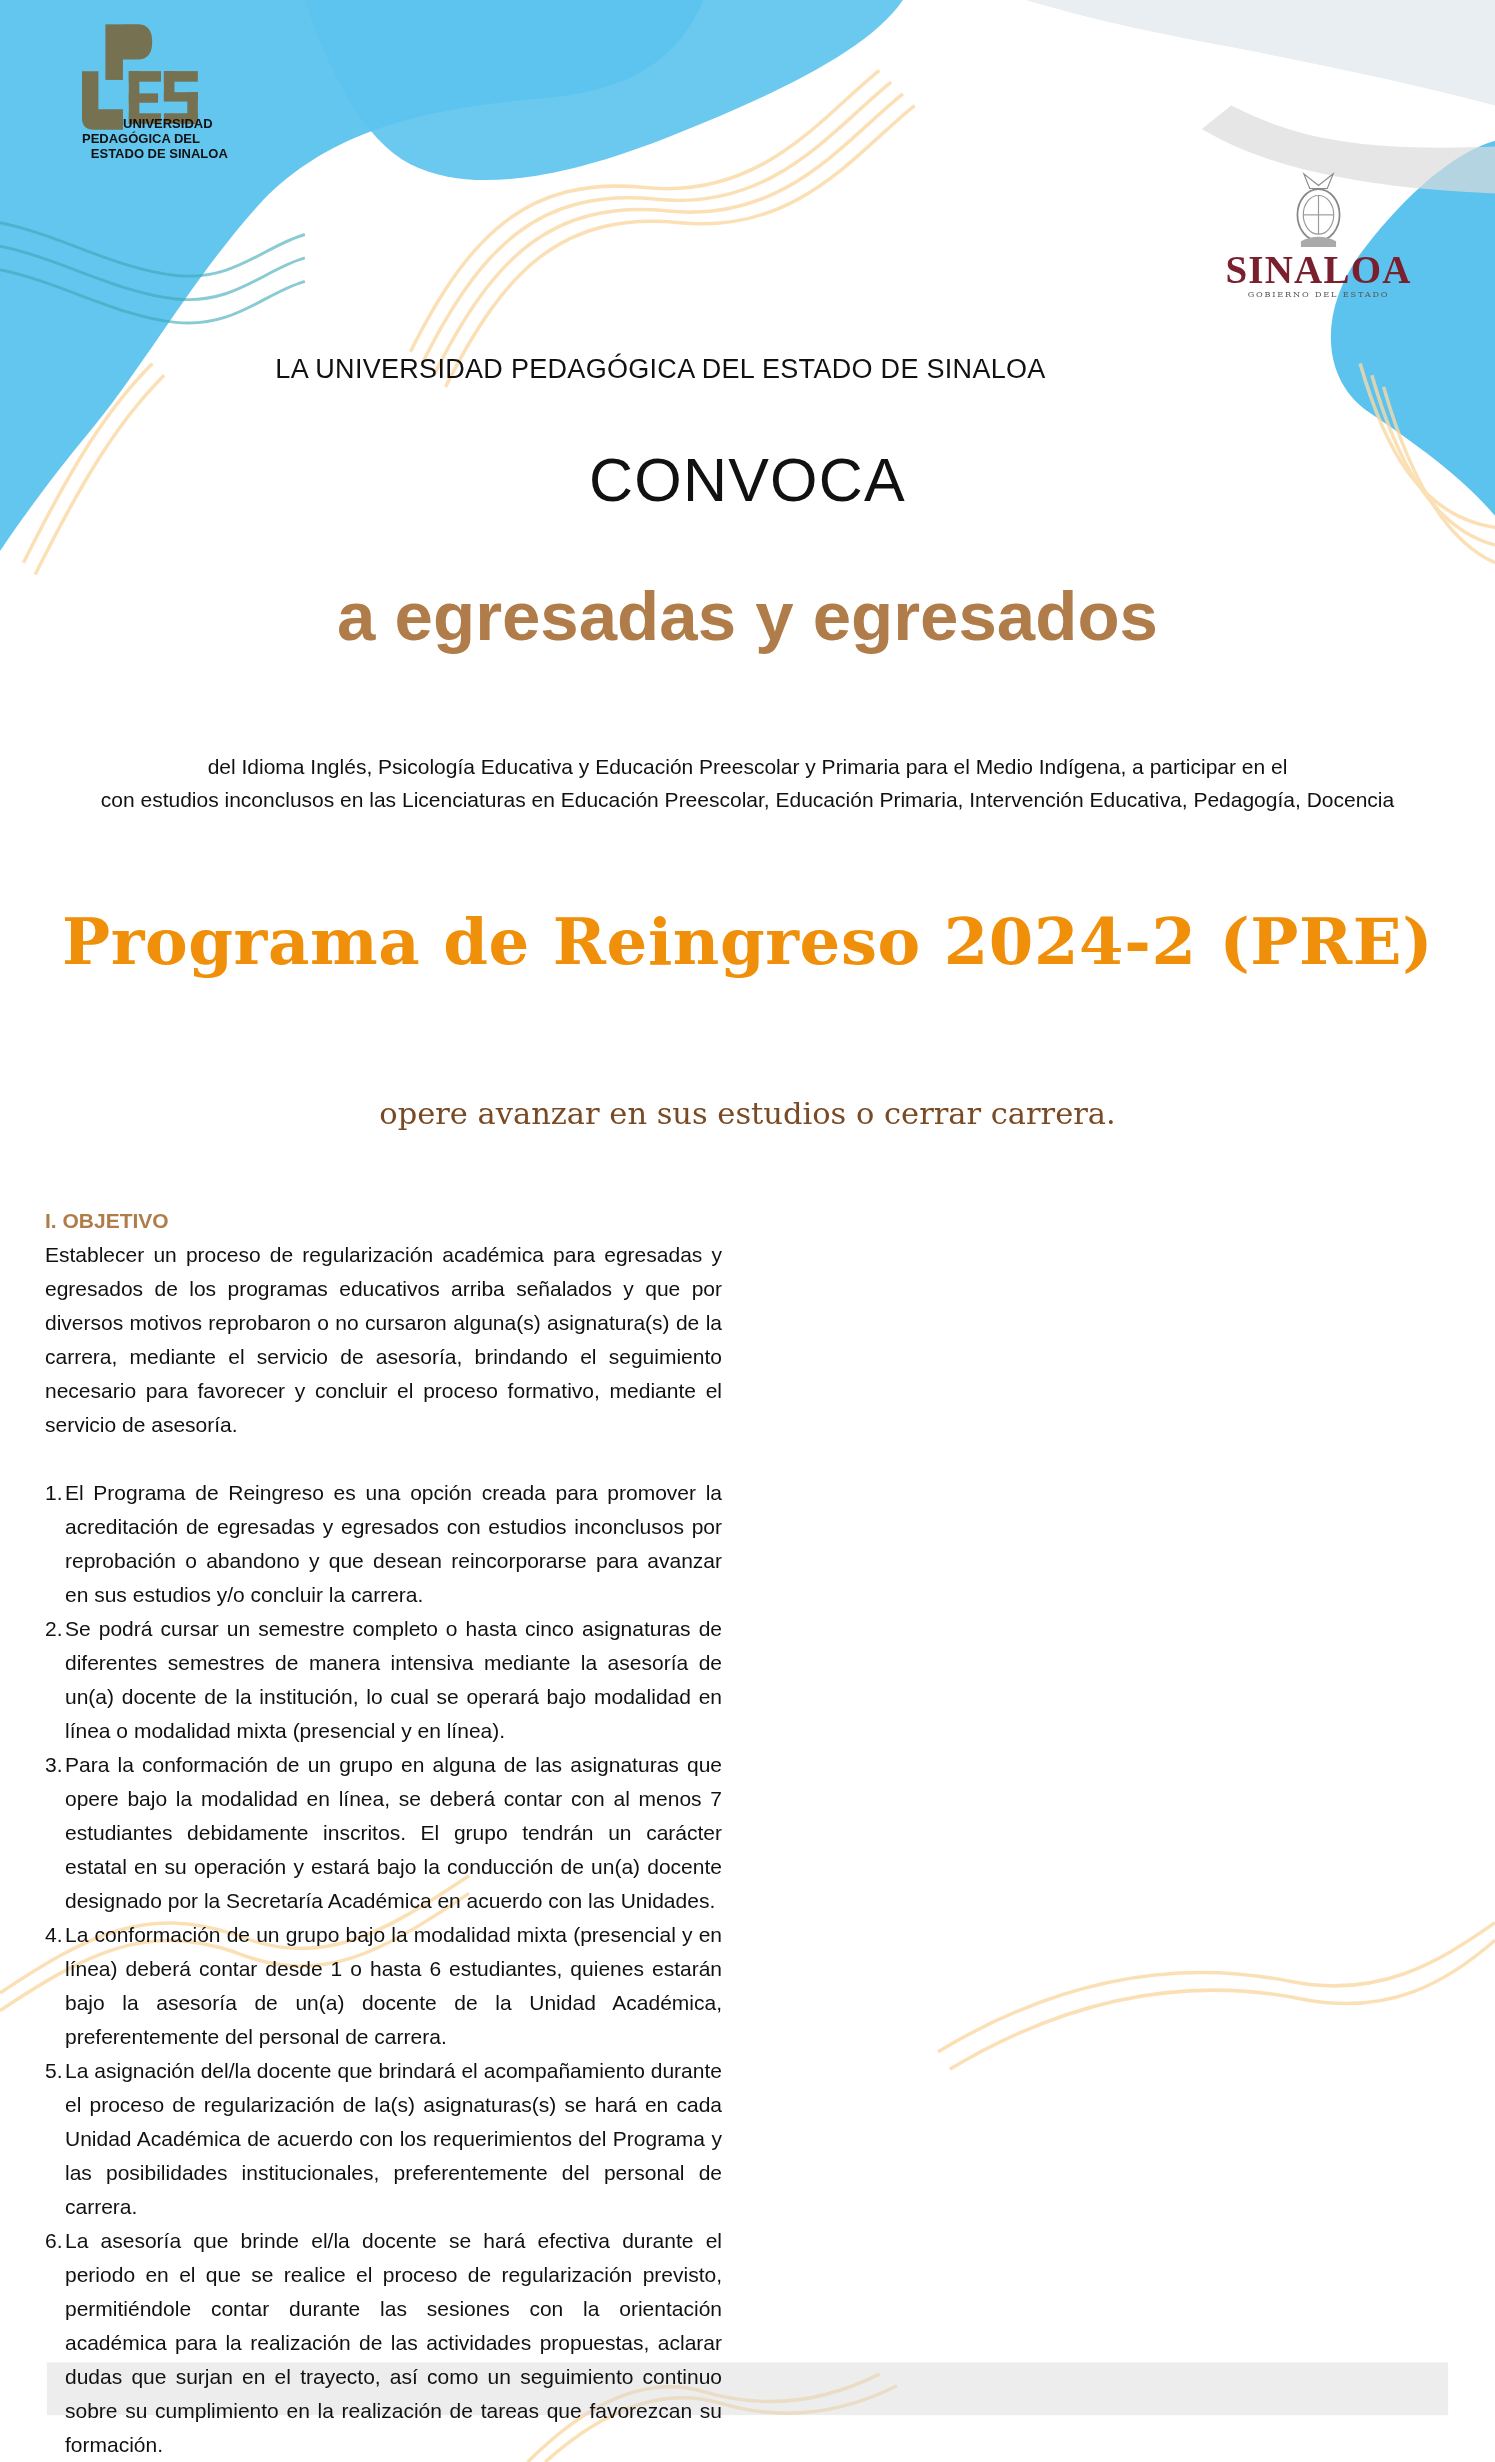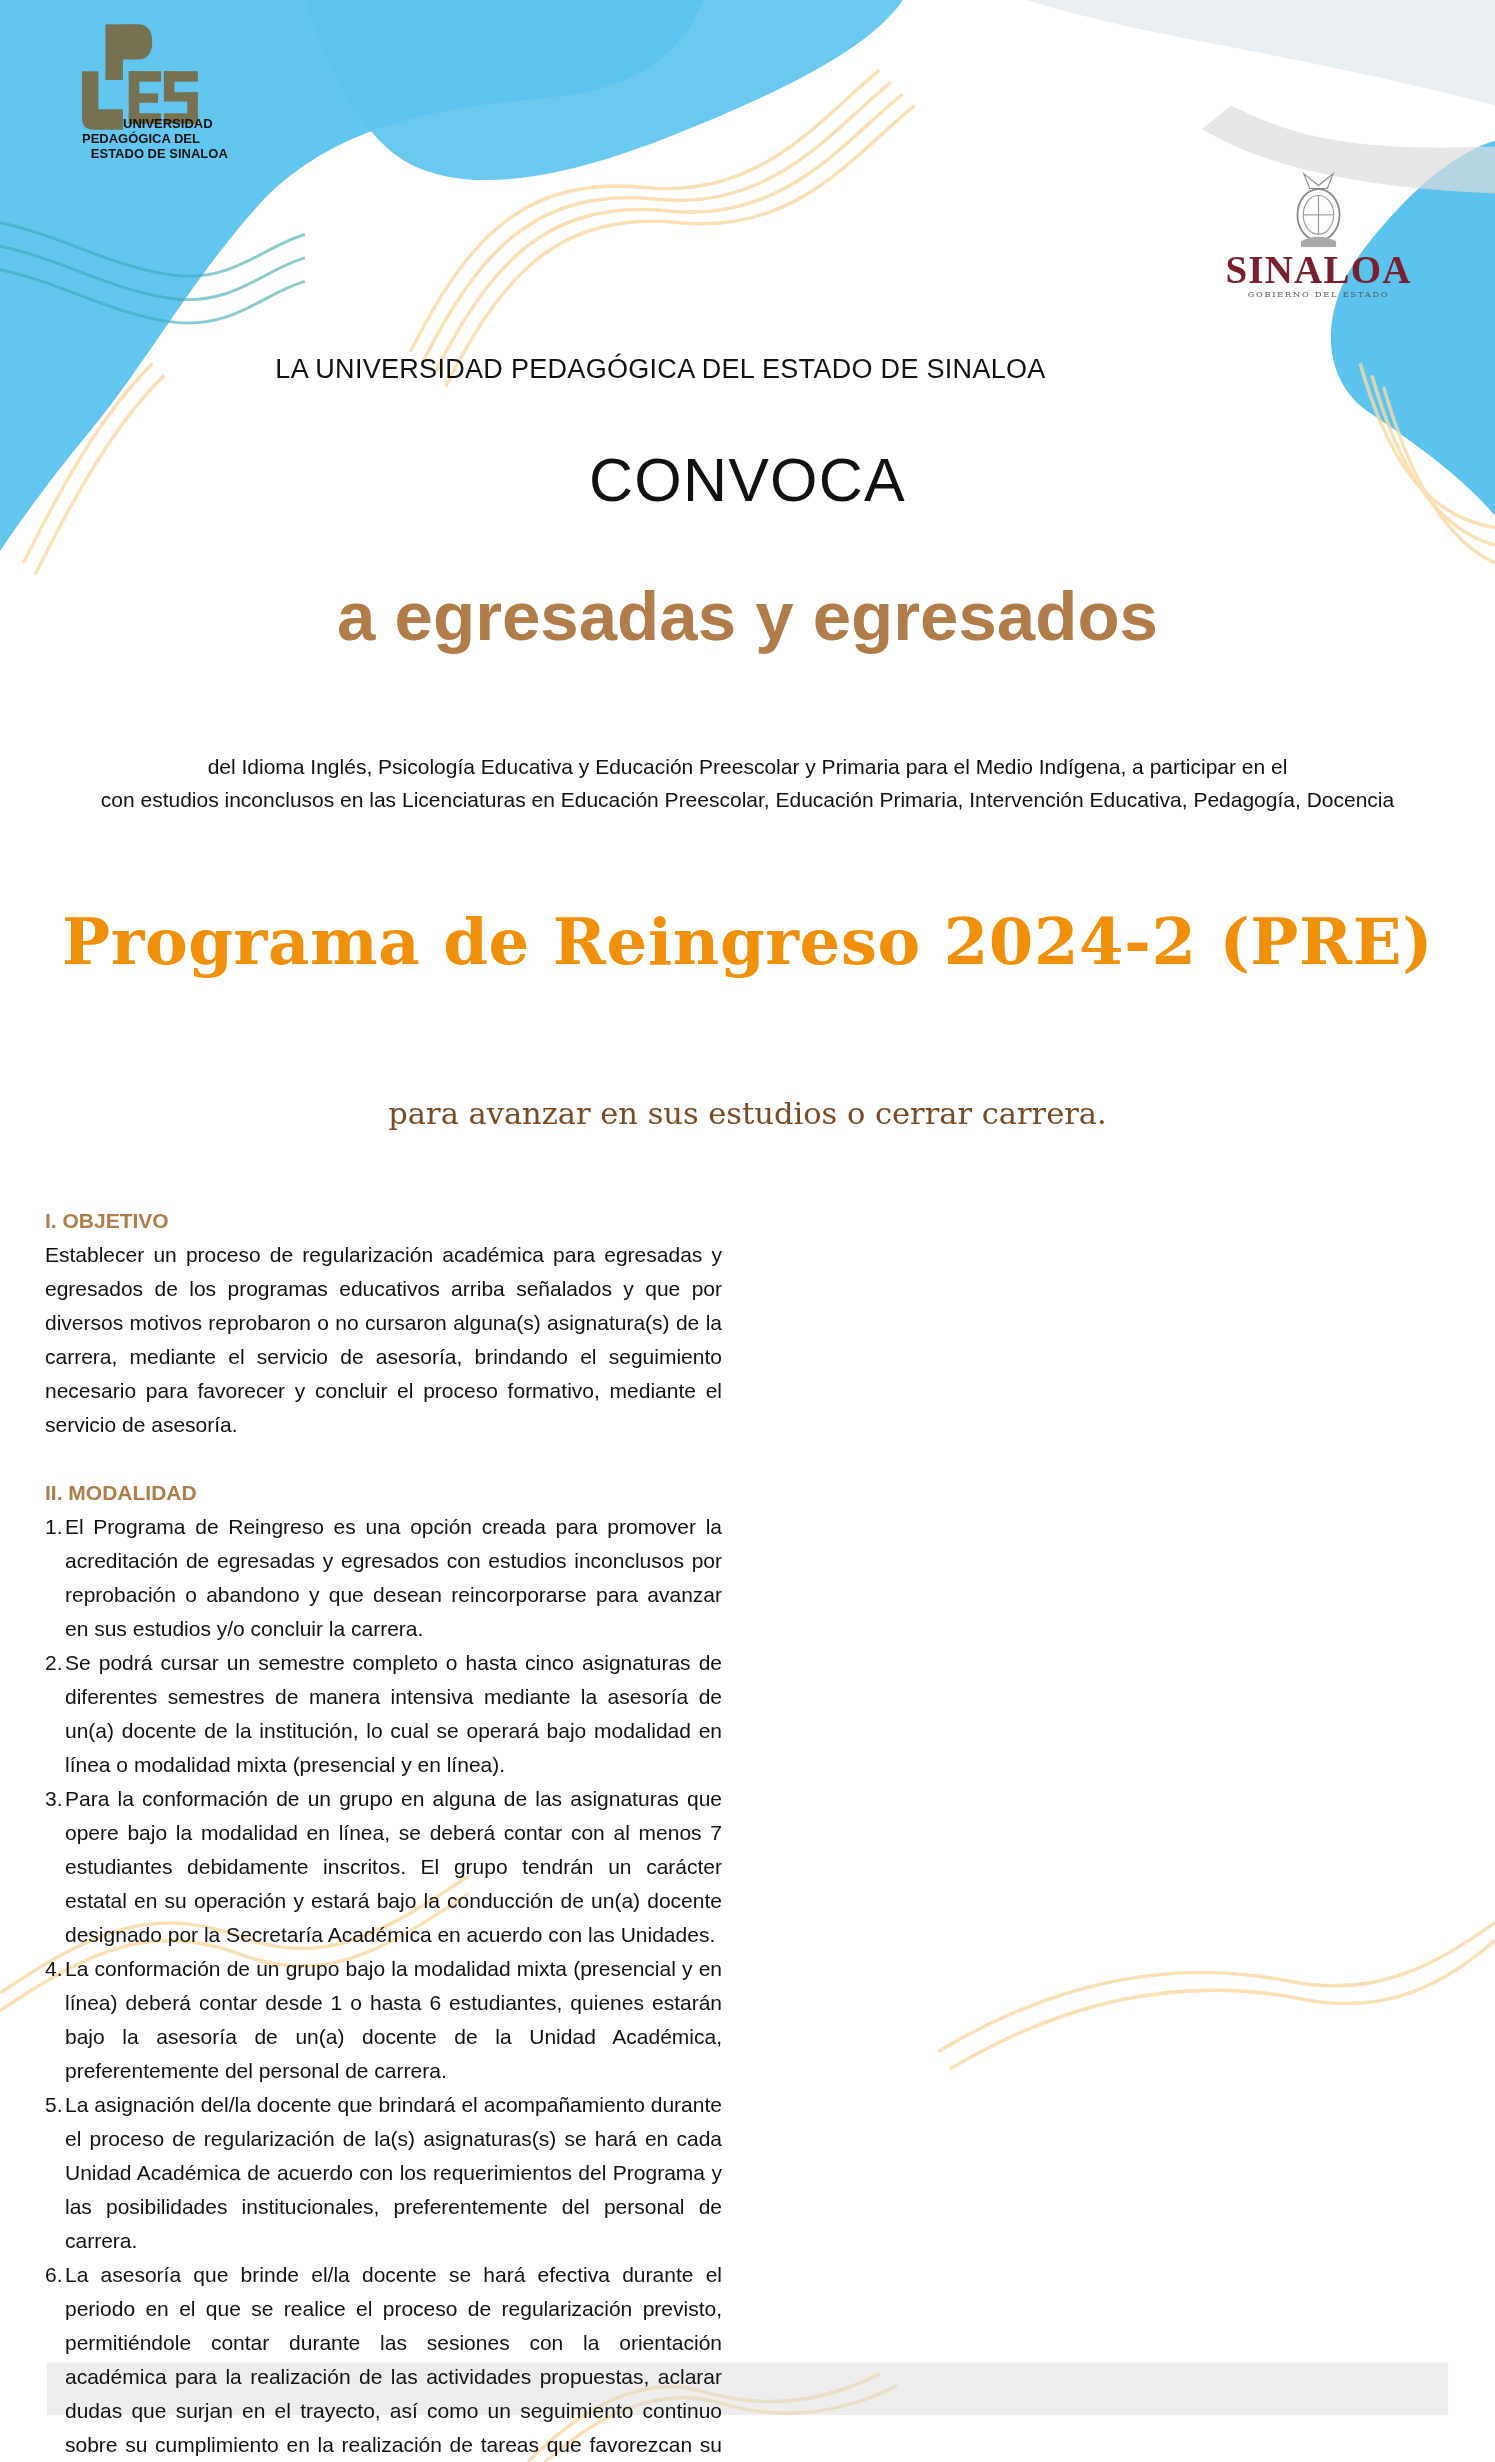--- a/index.html
+++ b/index.html
@@ -110,27 +110,26 @@
 </div>
 
 <div class="abs header-univ layer">LA UNIVERSIDAD PEDAGÓGICA DEL ESTADO DE SINALOA</div>
 <div class="abs header-convoca layer">CONVOCA</div>
 <div class="abs header-egresados layer">a egresadas y egresados</div>
 <div class="abs header-desc layer">
   <div>del Idioma Inglés, Psicología Educativa y Educación Preescolar y Primaria para el Medio Indígena, a participar en el</div>
   <div>con estudios inconclusos en las Licenciaturas en Educación Preescolar, Educación Primaria, Intervención Educativa, Pedagogía, Docencia</div>
 </div>
 <div class="abs program-title layer">Programa de Reingreso 2024-2 (PRE)</div>
-<div class="abs program-sub layer">para avanzar en sus estudios o cerrar carrera.</div>
+<div class="abs program-sub layer">opere avanzar en sus estudios o cerrar carrera.</div>
 
 <div class="abs col col-left layer">
   <div class="sec-title">I. OBJETIVO</div>
   <p class="para">Establecer un proceso de regularización académica para egresadas y egresados de los programas educativos arriba señalados y que por diversos motivos reprobaron o no cursaron alguna(s) asignatura(s) de la carrera, mediante el servicio de asesoría, brindando el seguimiento necesario para favorecer y concluir el proceso formativo, mediante el servicio de asesoría.</p>
   <div class="gap"></div>
-  <div class="sec-title">II. MODALIDAD</div>
   <ol class="items">
     <li><span class="num">1.</span><span>El Programa de Reingreso es una opción creada para promover la acreditación de egresadas y egresados con estudios inconclusos por reprobación o abandono y que desean reincorporarse para avanzar en sus estudios y/o concluir la carrera.</span></li>
     <li><span class="num">2.</span><span>Se podrá cursar un semestre completo o hasta cinco asignaturas de diferentes semestres de manera intensiva mediante la asesoría de un(a) docente de la institución, lo cual se operará bajo modalidad en línea o modalidad mixta (presencial y en línea).</span></li>
     <li><span class="num">3.</span><span>Para la conformación de un grupo en alguna de las asignaturas que opere bajo la modalidad en línea, se deberá contar con al menos 7 estudiantes debidamente inscritos. El grupo tendrán un carácter estatal en su operación y estará bajo la conducción de un(a) docente designado por la Secretaría Académica en acuerdo con las Unidades.</span></li>
     <li><span class="num">4.</span><span>La conformación de un grupo bajo la modalidad mixta (presencial y en línea) deberá contar desde 1 o hasta 6 estudiantes, quienes estarán bajo la asesoría de un(a) docente de la Unidad Académica, preferentemente del personal de carrera.</span></li>
     <li><span class="num">5.</span><span>La asignación del/la docente que brindará el acompañamiento durante el proceso de regularización de la(s) asignaturas(s) se hará en cada Unidad Académica de acuerdo con los requerimientos del Programa y las posibilidades institucionales, preferentemente del personal de carrera.</span></li>
     <li><span class="num">6.</span><span>La asesoría que brinde el/la docente se hará efectiva durante el periodo en el que se realice el proceso de regularización previsto, permitiéndole contar durante las sesiones con la orientación académica para la realización de las actividades propuestas, aclarar dudas que surjan en el trayecto, así como un seguimiento continuo sobre su cumplimiento en la realización de tareas que favorezcan su formación.</span></li>
   </ol>
 </div>
 

